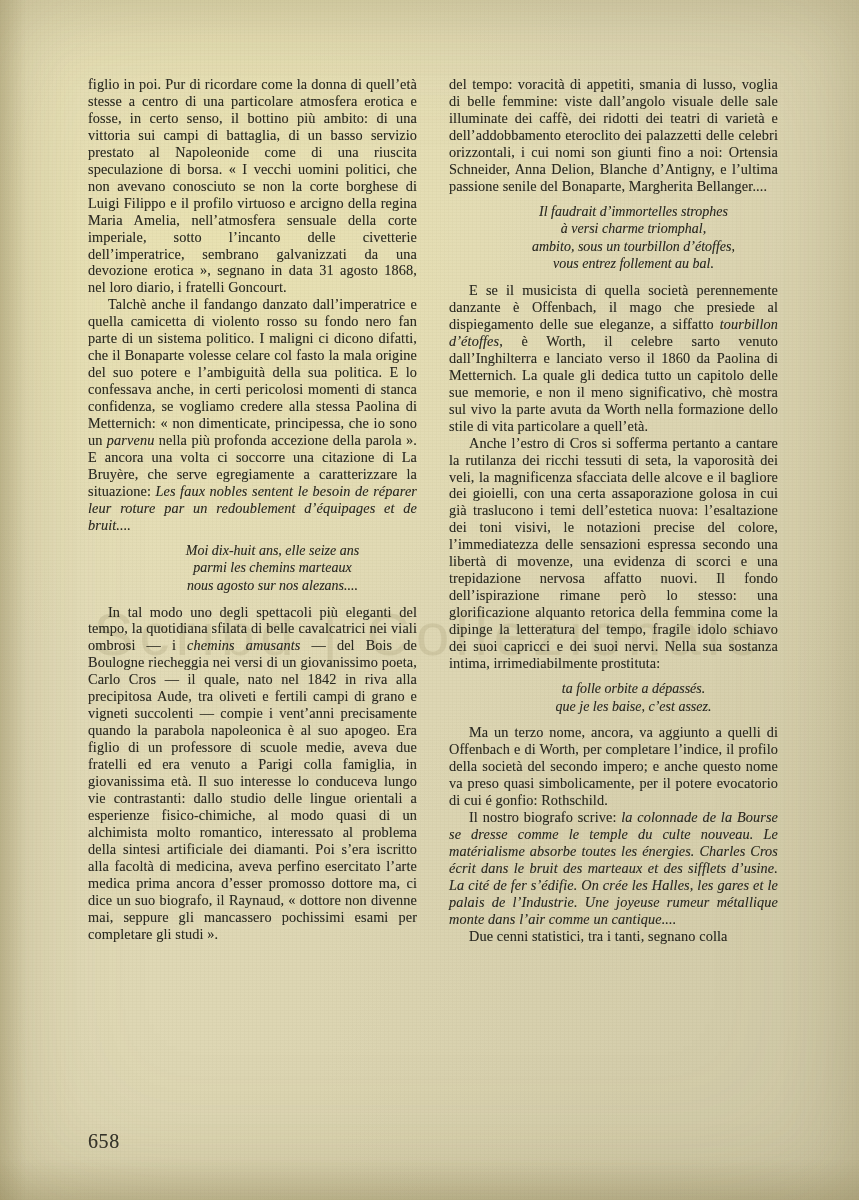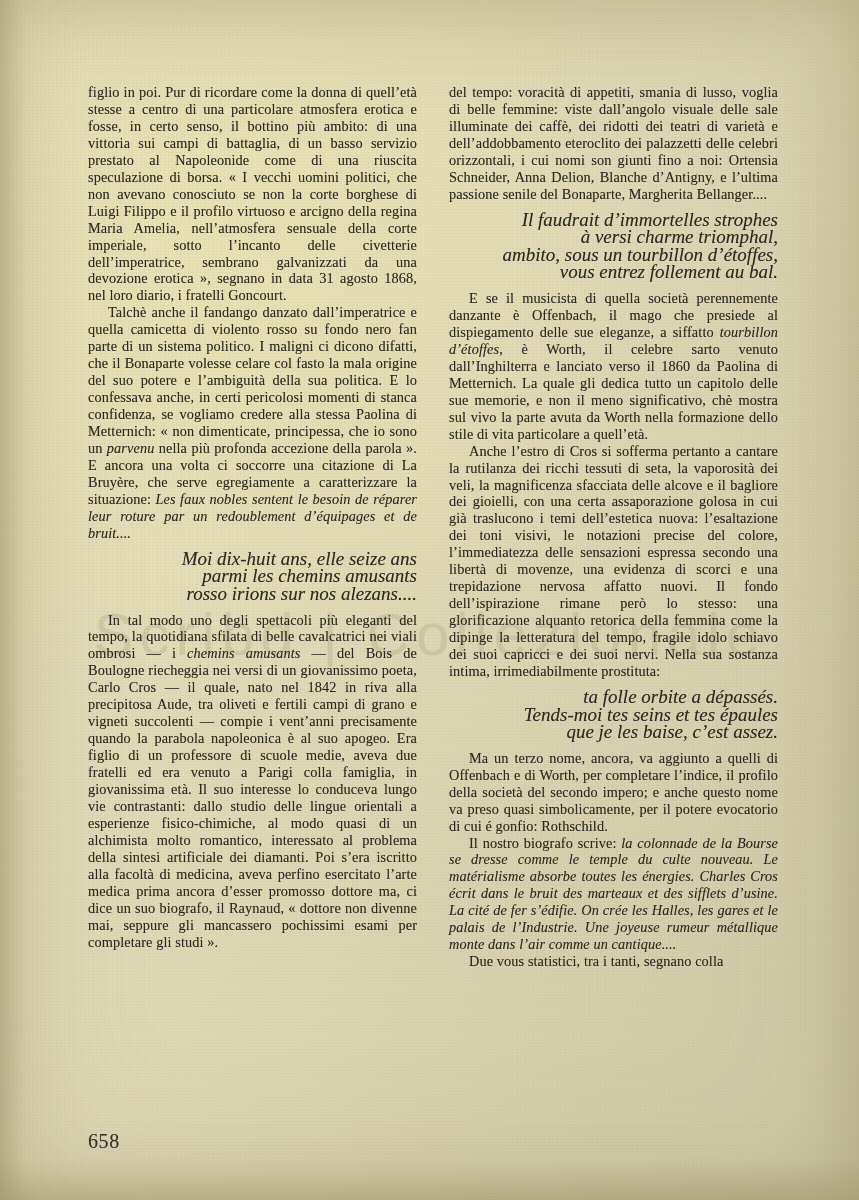--- a/index.html
+++ b/index.html
@@ -70,41 +70,40 @@
   .columns {
     position: absolute;
     left: 88px;
     top: 76px;
     width: 690px;
     display: flex;
     gap: 32px;
   }
   .col {
     width: 329px;
-    margin-top: 8px;
   }
   p {
     margin: 0;
     font-size: 14.3px;
     line-height: 16.95px;
     text-align: justify;
     text-justify: inter-word;
     hyphens: manual;
     letter-spacing: 0.1px;
   }
   p.indent { text-indent: 20px; }
   p.noindent { text-indent: 0; }
 
   .verse {
     margin: 8px 0 9px 0;
     padding-left: 40px;
     font-style: italic;
-    font-size: 19px;
+    font-size: 14px;
     line-height: 17.6px;
-    text-align: right;
+    text-align: center;
   }
   .verse .vline { display: block; white-space: pre; }
 
   .quote-it { font-style: italic; }
 
   .folio {
     position: absolute;
     left: 88px;
     top: 1130px;
     font-size: 20px;
@@ -127,22 +126,22 @@
   <div class="columns">
 
     <div class="col">
 
       <p class="noindent"><span>figlio in poi. Pur di ricordare come la donna di quell’età stesse a centro di una particolare atmosfera erotica e fosse, in certo senso, il bottino più ambito: di una vittoria sui campi di battaglia, di un basso servizio prestato al Napoleonide come di una riuscita speculazione di borsa. « I vecchi uomini politici, che non avevano conosciuto se non la corte borghese di Luigi Filippo e il profilo virtuoso e arcigno della regina Maria Amelia, nell’atmosfera sensuale della corte imperiale, sotto l’incanto delle civetterie dell’imperatrice, sembrano galvanizzati da una devozione erotica », segnano in data 31 agosto 1868, nel loro diario, i fratelli Goncourt.</span></p>
 
       <p class="indent"><span>Talchè anche il fandango danzato dall’imperatrice e quella camicetta di violento rosso su fondo nero fan parte di un sistema politico. I maligni ci dicono difatti, che il Bonaparte volesse celare col fasto la mala origine del suo potere e l’ambiguità della sua politica. E lo confessava anche, in certi pericolosi momenti di stanca confidenza, se vogliamo credere alla stessa Paolina di Metternich: « non dimenticate, principessa, che io sono un </span><span class="quote-it">parvenu</span><span> nella più profonda accezione della parola ». E ancora una volta ci soccorre una citazione di La Bruyère, che serve egregiamente a caratterizzare la situazione: </span><span class="quote-it">Les faux nobles sentent le besoin de réparer leur roture par un redoublement d’équipages et de bruit....</span></p>
 
       <div class="verse">
         <span class="vline">Moi dix-huit ans, elle seize ans</span>
-        <span class="vline">parmi les chemins amusants</span>
-        <span class="vline">rosso irions sur nos alezans....</span>
+        <span class="vline">parmi les chemins marteaux</span>
+        <span class="vline">nous agosto sur nos alezans....</span>
       </div>
 
       <p class="indent"><span>In tal modo uno degli spettacoli più eleganti del tempo, la quotidiana sfilata di belle cavalcatrici nei viali ombrosi — i </span><span class="quote-it">chemins amusants</span><span> — del Bois de Boulogne riecheggia nei versi di un giovanissimo poeta, Carlo Cros — il quale, nato nel 1842 in riva alla precipitosa Aude, tra oliveti e fertili campi di grano e vigneti succolenti — compie i vent’anni precisamente quando la parabola napoleonica è al suo apogeo. Era figlio di un professore di scuole medie, aveva due fratelli ed era venuto a Parigi colla famiglia, in giovanissima età. Il suo interesse lo conduceva lungo vie contrastanti: dallo studio delle lingue orientali a esperienze fisico-chimiche, al modo quasi di un alchimista molto romantico, interessato al problema della sintesi artificiale dei diamanti. Poi s’era iscritto alla facoltà di medicina, aveva perfino esercitato l’arte medica prima ancora d’esser promosso dottore ma, ci dice un suo biografo, il Raynaud, « dottore non divenne mai, seppure gli mancassero pochissimi esami per completare gli studi ».</span></p>
 
 
 
     </div>
 
     <div class="col">
 
@@ -154,29 +153,28 @@
         <span class="vline">ambito, sous un tourbillon d’étoffes,</span>
         <span class="vline">vous entrez follement au bal.</span>
       </div>
 
       <p class="indent"><span>E se il musicista di quella società perennemente danzante è Offenbach, il mago che presiede al dispiegamento delle sue eleganze, a siffatto </span><span class="quote-it">tourbillon d’étoffes</span><span>, è Worth, il celebre sarto venuto dall’Inghilterra e lanciato verso il 1860 da Paolina di Metternich. La quale gli dedica tutto un capitolo delle sue memorie, e non il meno significativo, chè mostra sul vivo la parte avuta da Worth nella formazione dello stile di vita particolare a quell’età.</span></p>
 
       <p class="indent"><span>Anche l’estro di Cros si sofferma pertanto a cantare la rutilanza dei ricchi tessuti di seta, la vaporosità dei veli, la magnificenza sfacciata delle alcove e il bagliore dei gioielli, con una certa assaporazione golosa in cui già traslucono i temi dell’estetica nuova: l’esaltazione dei toni visivi, le notazioni precise del colore, l’immediatezza delle sensazioni espressa secondo una libertà di movenze, una evidenza di scorci e una trepidazione nervosa affatto nuovi. Il fondo dell’ispirazione rimane però lo stesso: una glorificazione alquanto retorica della femmina come la dipinge la letteratura del tempo, fragile idolo schiavo dei suoi capricci e dei suoi nervi. Nella sua sostanza intima, irrimediabilmente prostituta:</span></p>
 
       <div class="verse">
         <span class="vline">ta folle orbite a dépassés.</span>
-        <span class="vline">Tends-moi tes seins et tes épaules</span>
         <span class="vline">que je les baise, c’est assez.</span>
       </div>
 
       <p class="indent"><span>Ma un terzo nome, ancora, va aggiunto a quelli di Offenbach e di Worth, per completare l’indice, il profilo della società del secondo impero; e anche questo nome va preso quasi simbolicamente, per il potere evocatorio di cui é gonfio: Rothschild.</span></p>
 
       <p class="indent"><span>Il nostro biografo scrive: </span><span class="quote-it">la colonnade de la Bourse se dresse comme le temple du culte nouveau. Le matérialisme absorbe toutes les énergies. Charles Cros écrit dans le bruit des marteaux et des sifflets d’usine. La cité de fer s’édifie. On crée les Halles, les gares et le palais de l’Industrie. Une joyeuse rumeur métallique monte dans l’air comme un cantique....</span></p>
 
-      <p class="indent"><span>Due vous statistici, tra i tanti, segnano colla</span></p>
+      <p class="indent"><span>Due cenni statistici, tra i tanti, segnano colla</span></p>
 
     </div>
   </div>
 
   <div class="folio">658</div>
 
   <div class="paper-grain"></div>
   <div class="edge-shade-left"></div>
   <div class="edge-shade-bottom"></div>
   <div class="vignette"></div>

